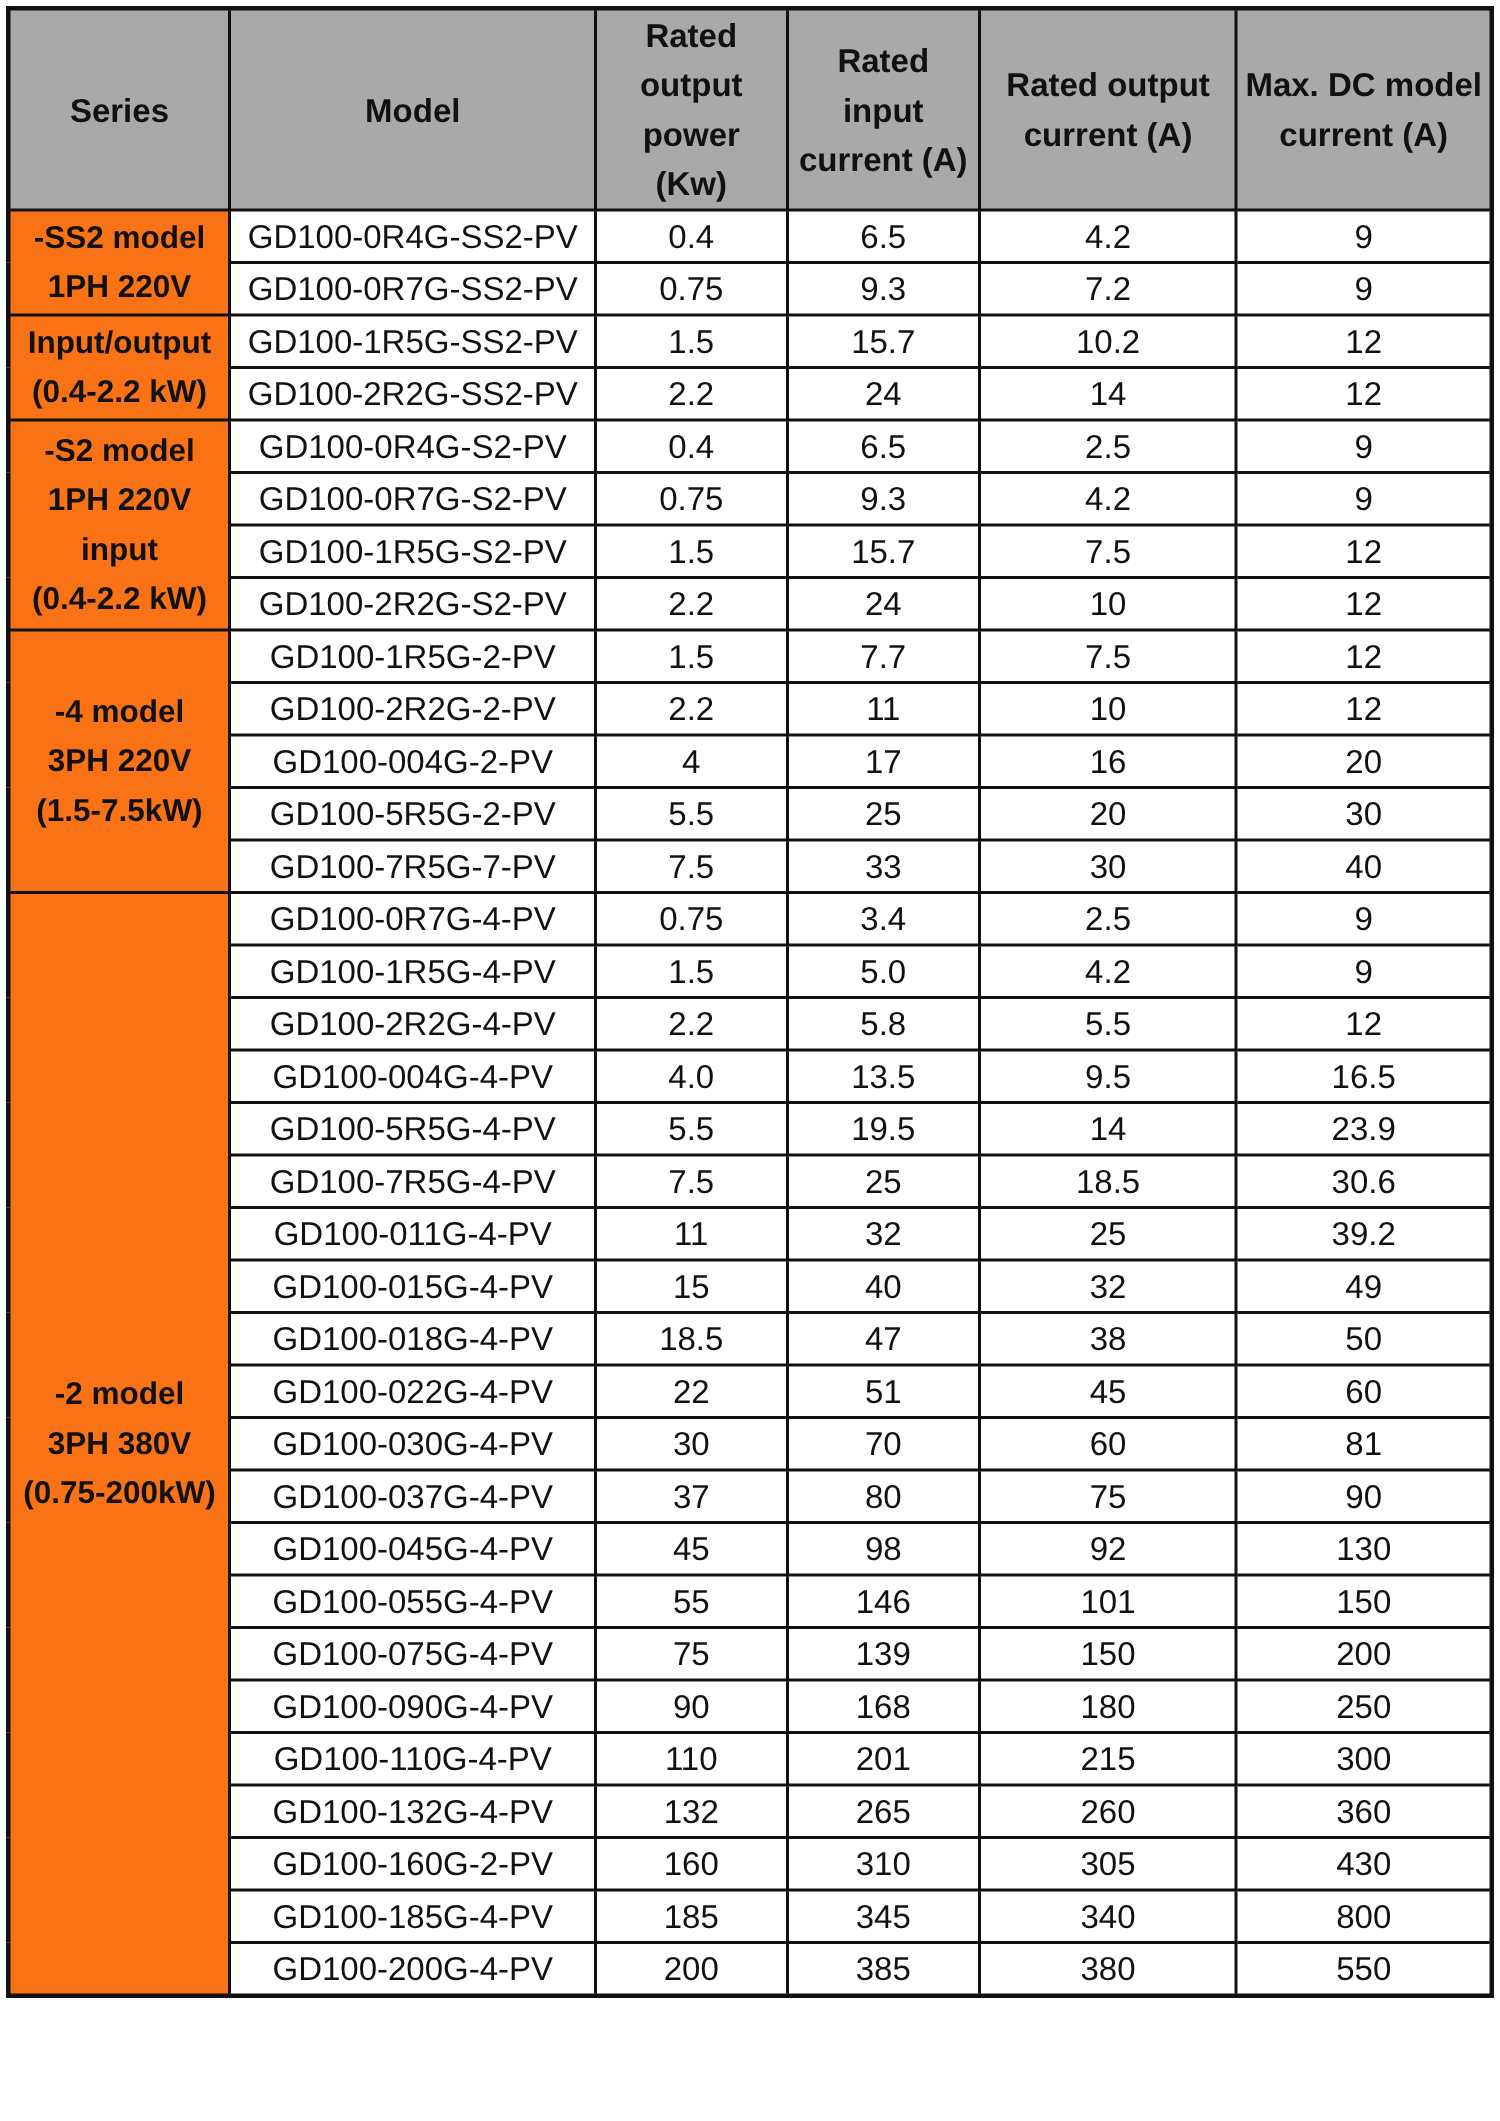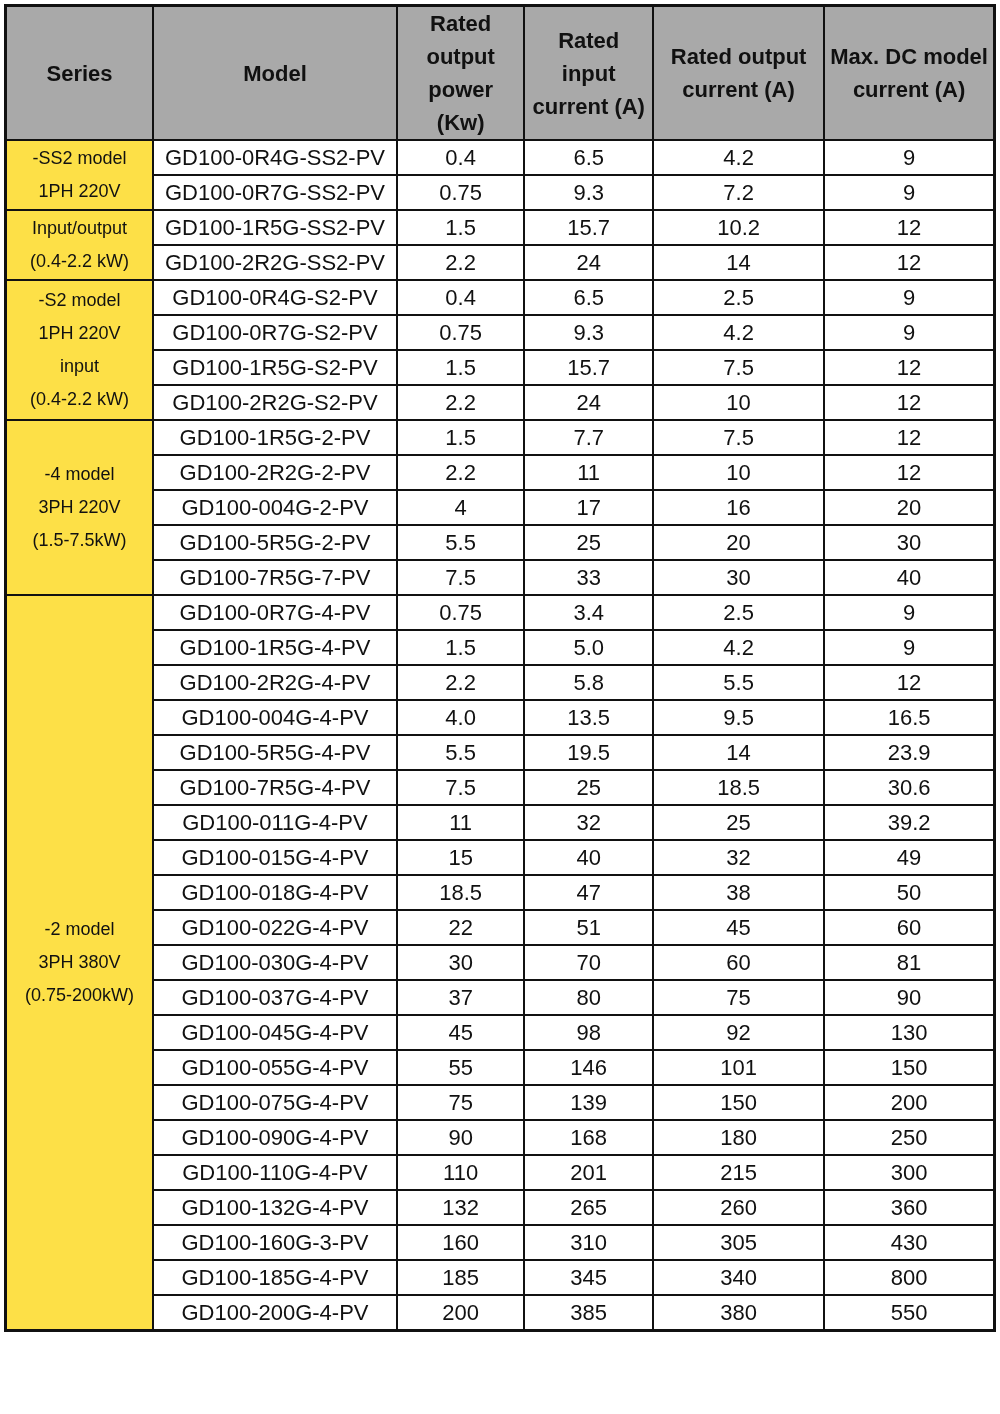--- a/index.html
+++ b/index.html
@@ -26,23 +26,23 @@
     height: 132px;
   }
   table.spec td {
     font-size: 22px;
     height: 33px;
     line-height: 33px;
     background: #ffffff;
     white-space: nowrap;
   }
   table.spec td.series {
-    background: #fde047;
-    font-weight: normal;
-    font-size: 18px;
+    background: #f97316;
+    font-weight: bold;
+    font-size: 21px;
     line-height: 33px;
     white-space: normal;
   }
   col.c-series { width: 148px; }
   col.c-model { width: 244px; }
   col.c-power { width: 128px; }
   col.c-in { width: 129px; }
   col.c-out { width: 172px; }
   col.c-dc { width: 171px; }
   .l { display: block; }
@@ -320,21 +320,21 @@
         <td>300</td>
       </tr>
       <tr>
         <td>GD100-132G-4-PV</td>
         <td>132</td>
         <td>265</td>
         <td>260</td>
         <td>360</td>
       </tr>
       <tr>
-        <td>GD100-160G-3-PV</td>
+        <td>GD100-160G-2-PV</td>
         <td>160</td>
         <td>310</td>
         <td>305</td>
         <td>430</td>
       </tr>
       <tr>
         <td>GD100-185G-4-PV</td>
         <td>185</td>
         <td>345</td>
         <td>340</td>

